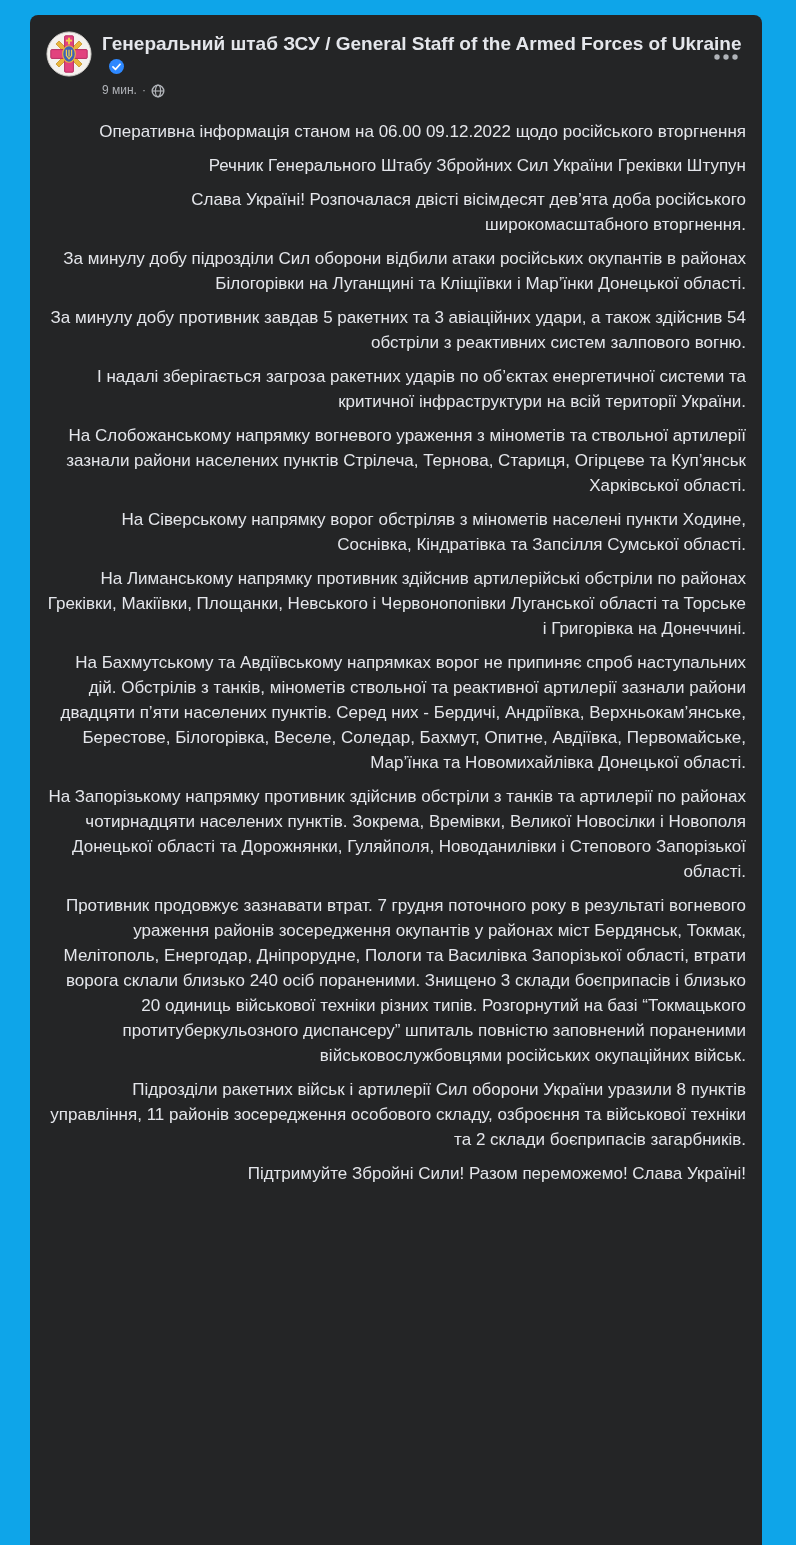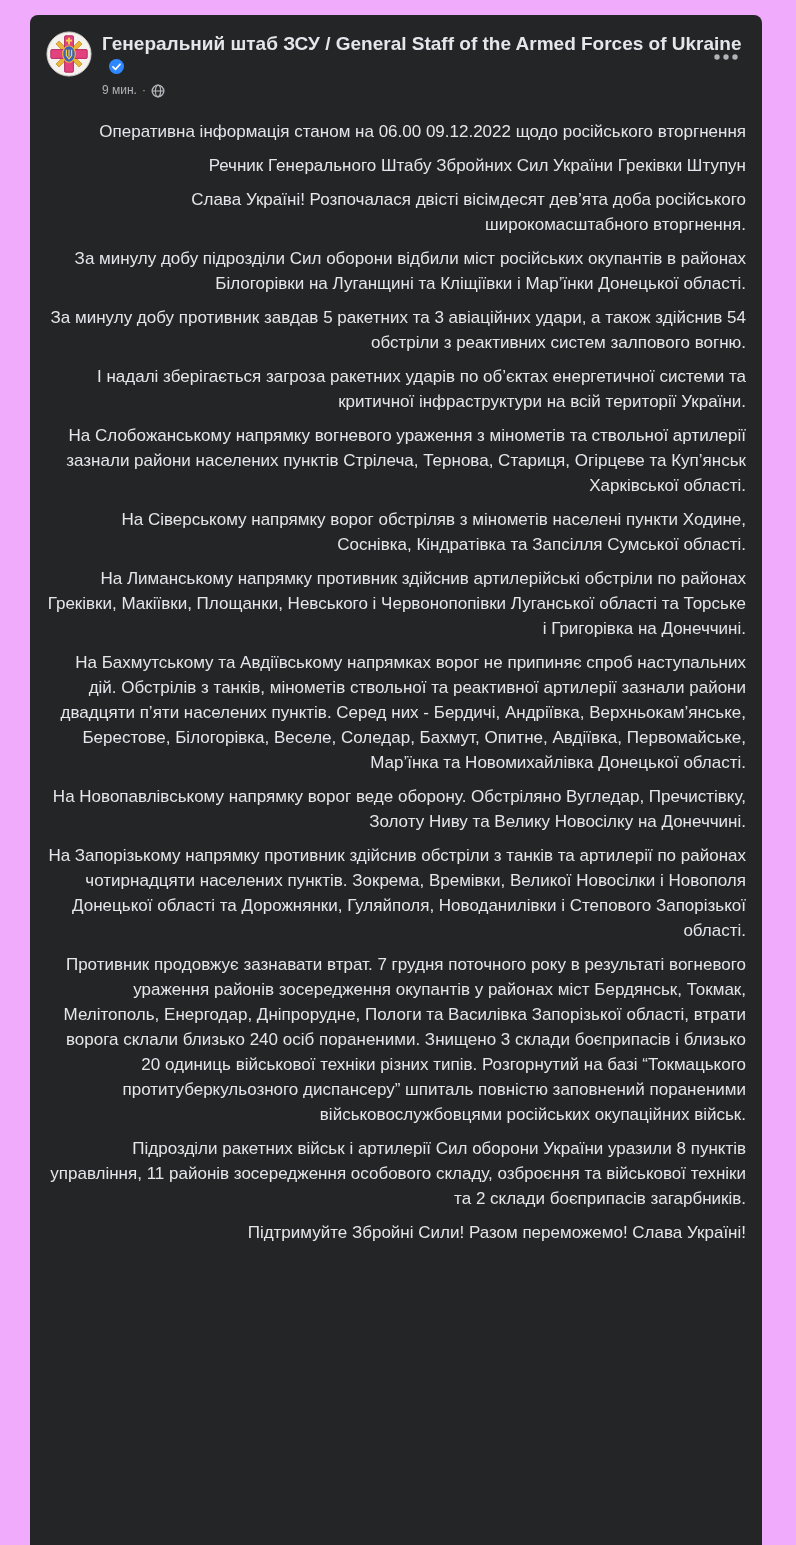--- a/index.html
+++ b/index.html
@@ -5,21 +5,21 @@
   * { margin: 0; padding: 0; box-sizing: border-box; }
   html, body { width: 796px; }
   body {
     font-family: "Liberation Sans", sans-serif;
     background: #18191a;
   }
   .page {
     position: relative;
     width: 796px;
     height: 1545px;
-    background: #f0abfc;
+    background: #0ea5e9;
     overflow: hidden;
   }
   .card {
     position: absolute;
     left: 30px;
     top: 15px;
     width: 732px;
     height: 1545px;
     background: #242526;
     border-radius: 8px;
@@ -146,28 +146,27 @@
           <circle cx="12" cy="3" r="2.7" fill="#b0b3b8"></circle>
           <circle cx="21" cy="3" r="2.7" fill="#b0b3b8"></circle>
         </svg>
       </button>
     </div>
 
     <div class="post-body">
       <p>Оперативна інформація станом на 06.00 09.12.2022 щодо російського вторгнення</p>
       <p>Речник Генерального Штабу Збройних Сил України Греківки Штупун</p>
       <p>Слава Україні! Розпочалася двісті вісімдесят дев’ята доба російського широкомасштабного вторгнення.</p>
-      <p>За минулу добу підрозділи Сил оборони відбили міст російських окупантів в районах Білогорівки на Луганщині та Кліщіївки і Мар’їнки Донецької області.</p>
+      <p>За минулу добу підрозділи Сил оборони відбили атаки російських окупантів в районах Білогорівки на Луганщині та Кліщіївки і Мар’їнки Донецької області.</p>
       <p>За минулу добу противник завдав 5 ракетних та 3 авіаційних удари, а також здійснив 54 обстріли з реактивних систем залпового вогню.</p>
       <p>І надалі зберігається загроза  ракетних ударів по об’єктах енергетичної системи та критичної інфраструктури на всій території України.</p>
       <p>На Слобожанському напрямку вогневого ураження з мінометів та ствольної артилерії зазнали райони населених пунктів Стрілеча, Тернова, Стариця, Огірцеве та Куп’янськ Харківської області.</p>
       <p>На Сіверському напрямку ворог обстріляв з мінометів населені пункти Ходине, Соснівка, Кіндратівка та Запсілля Сумської області.</p>
       <p>На Лиманському напрямку противник здійснив артилерійські обстріли по районах Греківки, Макіївки, Площанки, Невського і Червонопопівки Луганської області та Торське і Григорівка на Донеччині.</p>
       <p>На Бахмутському та Авдіївському напрямках ворог не припиняє спроб наступальних дій. Обстрілів з танків, мінометів ствольної та реактивної артилерії зазнали райони двадцяти п’яти населених пунктів. Серед них - Бердичі, Андріївка, Верхньокам’янське, Берестове, Білогорівка, Веселе, Соледар, Бахмут, Опитне, Авдіївка, Первомайське, Мар’їнка та Новомихайлівка Донецької області.</p>
-      <p>На Новопавлівському напрямку ворог веде оборону. Обстріляно Вугледар, Пречистівку, Золоту Ниву та Велику Новосілку на Донеччині.</p>
       <p>На Запорізькому напрямку противник здійснив обстріли з танків та артилерії по районах чотирнадцяти населених пунктів. Зокрема, Времівки, Великої Новосілки і Новополя Донецької області та Дорожнянки, Гуляйполя, Новоданилівки і Степового Запорізької області.</p>
       <p>Противник продовжує зазнавати втрат. 7 грудня поточного року в результаті вогневого ураження районів зосередження окупантів у районах міст Бердянськ, Токмак, Мелітополь, Енергодар, Дніпрорудне, Пологи та Василівка  Запорізької області, втрати ворога склали близько 240 осіб пораненими. Знищено 3 склади боєприпасів і близько 20 одиниць військової техніки різних типів. Розгорнутий на базі “Токмацького протитуберкульозного диспансеру” шпиталь  повністю заповнений пораненими військовослужбовцями російських окупаційних військ.</p>
       <p>Підрозділи ракетних військ і артилерії Сил оборони України уразили 8 пунктів управління, 11 районів зосередження особового складу, озброєння та військової техніки та 2 склади боєприпасів загарбників.</p>
       <p>Підтримуйте Збройні Сили! Разом переможемо! Слава Україні!</p>
     </div>
 
   </div>
 </div>
 
 </body></html>

